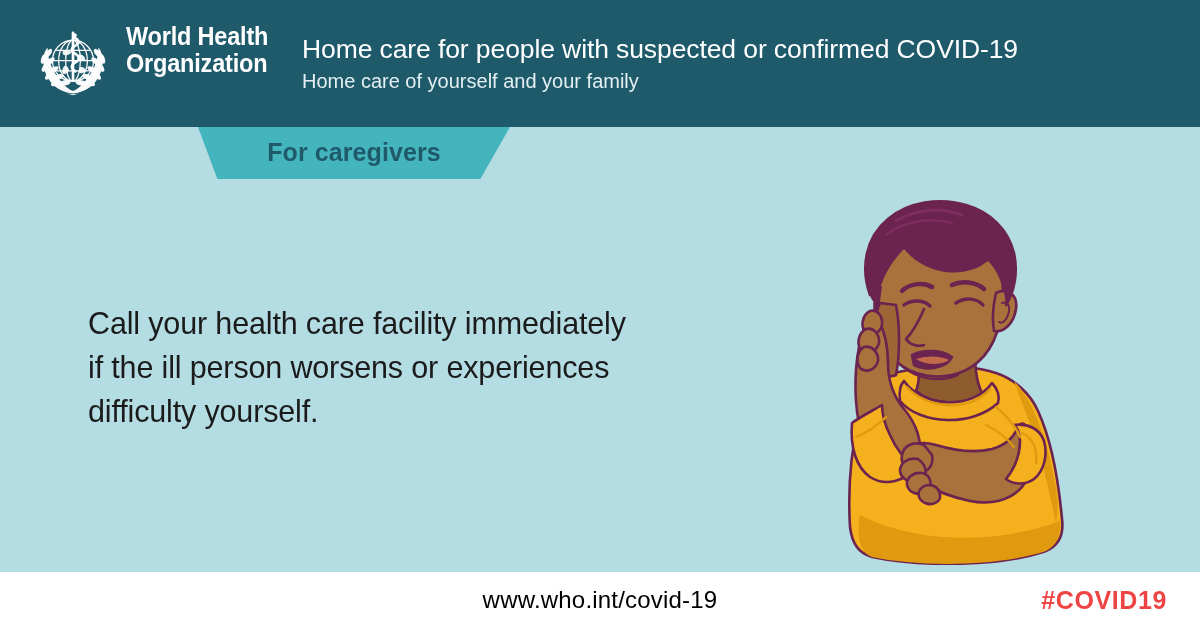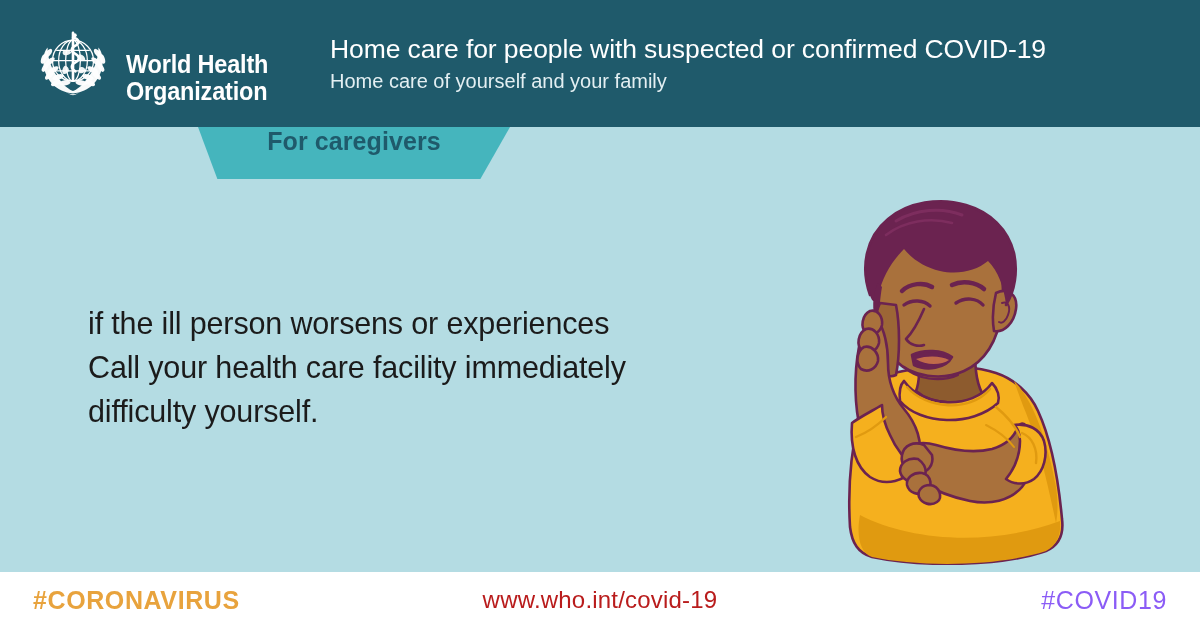--- a/index.html
+++ b/index.html
@@ -23,42 +23,42 @@
     position: absolute;
     left: 0; top: 0;
     width: 1200px;
     height: 127px;
     background: #1f5a6b;
     display: flex;
     align-items: center;
   }
   .logo-block {
     display: flex;
-    align-items: flex-end;
+    align-items: flex-start;
     margin-left: 32px;
     width: 262px;
   }
   .who-emblem {
     width: 82px;
     height: 82px;
     flex: 0 0 auto;
   }
   .logo-wordmark {
     margin-left: 12px;
     color: #ffffff;
     font-weight: bold;
     font-size: 25px;
     line-height: 1.08;
     letter-spacing: -0.2px;
     transform: scaleX(0.94);
     transform-origin: left center;
     white-space: nowrap;
   }
   .header-titles {
-    margin-left: 36px;
+    margin-left: 8px;
     color: #ffffff;
   }
   .header-title {
     font-size: 26.5px;
     line-height: 1.15;
     letter-spacing: -0.1px;
     color: #ffffff;
     white-space: nowrap;
   }
   .header-subtitle {
@@ -81,20 +81,21 @@
   
   .tab {
     position: absolute;
     left: 198px;
     top: 0px;
     width: 312px;
     height: 52px;
     background: #45b5bd;
     clip-path: polygon(0 0, 100% 0, 90.5% 100%, 6.2% 100%);
     display: flex;
+    align-items: center;
     justify-content: center;
   }
   .tab-label {
     color: #1f5a6b;
     font-weight: bold;
     font-size: 25px;
     letter-spacing: 0.1px;
     margin-bottom: 2px;
   }
 
@@ -135,29 +136,29 @@
     left: 33px;
     color: #e8a33d;
     font-weight: bold;
     font-size: 25px;
     letter-spacing: 0.6px;
   }
   .footer-center {
     position: absolute;
     left: 0; right: 0;
     text-align: center;
-    color: #b91c1c;
+    color: #000000;
     font-size: 24px;
     letter-spacing: 0.2px;
   }
   .footer-right {
     position: absolute;
     right: 33px;
-    color: #8b5cf6;
-    font-weight: normal;
+    color: #ef4444;
+    font-weight: bold;
     font-size: 25px;
     letter-spacing: 0.6px;
   }
 </style>
 </head>
 <body>
 
 <div id="poster">
 
   <div class="header">
@@ -236,22 +237,22 @@
     </div>
   </div>
 
   <div class="body-area">
 
     <div class="tab">
       <span class="tab-label">For caregivers</span>
     </div>
 
     <div class="message">
+      <span class="line">Call your health care facility immediately</span>
       <span class="line">if the ill person worsens or experiences</span>
-      <span class="line">Call your health care facility immediately</span>
       <span class="line">difficulty yourself.</span>
     </div>
 
     <div class="illustration">
       <svg viewBox="0 0 300 390" width="300" height="390" aria-hidden="true">
         <g stroke="#6b2350" stroke-width="2.6" stroke-linejoin="round" stroke-linecap="round">
 
           <path d="M88 200
                    C76 206 64 222 58 248
                    C50 282 48 318 50 352
@@ -359,18 +360,17 @@
           <path d="M222 258 C232 262 238 274 236 288" fill="none" stroke="#e09a10" stroke-width="2.4"></path>
 
           <path d="M196 232 C208 242 216 252 220 262" fill="none" stroke="#e09a10" stroke-width="2.4"></path>
           <path d="M186 250 C198 256 208 264 214 272" fill="none" stroke="#e09a10" stroke-width="2"></path>
         </g>
       </svg>
     </div>
   </div>
 
   <div class="footer">
-    <span class="footer-left">#CORONAVIRUS</span>
     <span class="footer-center">www.who.int/covid-19</span>
     <span class="footer-right">#COVID19</span>
   </div>
 
 </div>
 
 </body></html>

